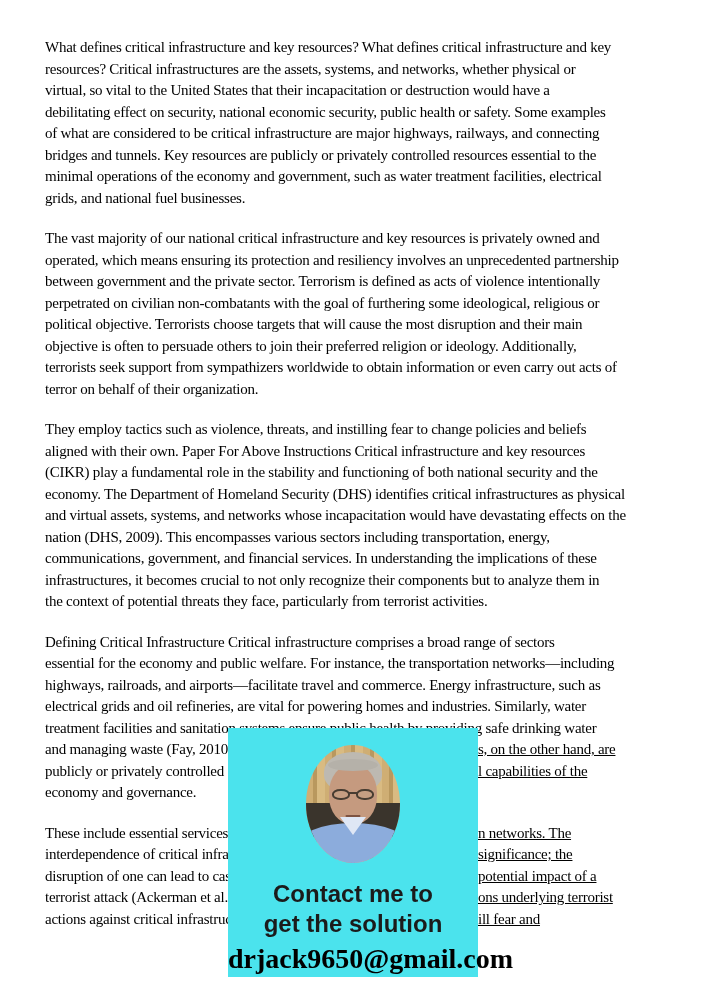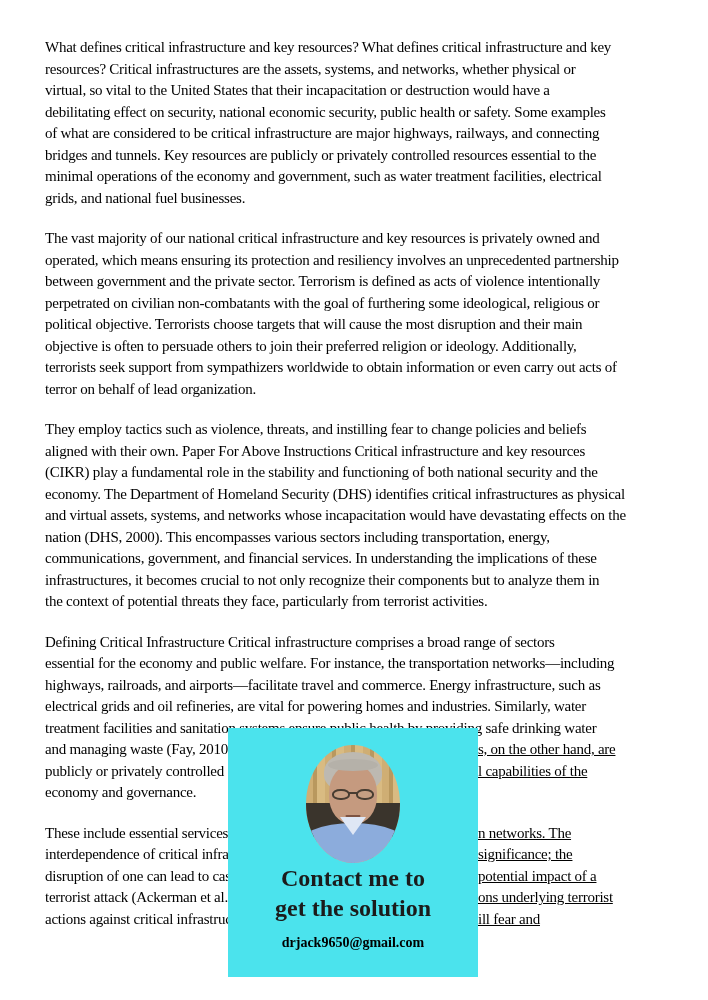--- a/index.html
+++ b/index.html
@@ -56,28 +56,28 @@
   .shirt{
     position:absolute;left:-10px;right:-10px;bottom:-8px;height:48px;
     background:#8cacdc;border-radius:50% 50% 0 0;
   }
   .collar{
     position:absolute;bottom:28px;left:50%;transform:translateX(-50%);
     width:26px;height:18px;background:#dfe7f5;
     clip-path:polygon(0 0,100% 0,50% 100%);
   }
   .promo-heading{
-    margin-top:0;
-    font-family:Liberation Serif, serif;font-weight:bold;
+    margin-top:16px;
+    font-family:Liberation Sans, sans-serif;font-weight:bold;
     font-size:24px;line-height:30px;color:#1b1b1b;
   }
   .promo-email{
     margin-top:6px;
     font-family:"Liberation Serif", serif;font-weight:bold;
-    font-size:14px;line-height:28px;color:#000;
+    font-size:28px;line-height:28px;color:#000;
   }
 </style>
 </head>
 <body>
 
 <div class="page">
 
   <div class="textblock">
       <div class="para">
         <div class="line">What defines critical infrastructure and key resources? What defines critical infrastructure and key</div>
@@ -90,29 +90,29 @@
         <div class="line">grids, and national fuel businesses.</div>
       </div>
       <div class="para">
         <div class="line">The vast majority of our national critical infrastructure and key resources is privately owned and</div>
         <div class="line">operated, which means ensuring its protection and resiliency involves an unprecedented partnership</div>
         <div class="line">between government and the private sector. Terrorism is defined as acts of violence intentionally</div>
         <div class="line">perpetrated on civilian non-combatants with the goal of furthering some ideological, religious or</div>
         <div class="line">political objective. Terrorists choose targets that will cause the most disruption and their main</div>
         <div class="line">objective is often to persuade others to join their preferred religion or ideology. Additionally,</div>
         <div class="line">terrorists seek support from sympathizers worldwide to obtain information or even carry out acts of</div>
-        <div class="line">terror on behalf of lead organization.</div>
+        <div class="line">terror on behalf of their organization.</div>
       </div>
       <div class="para">
         <div class="line">They employ tactics such as violence, threats, and instilling fear to change policies and beliefs</div>
         <div class="line">aligned with their own. Paper For Above Instructions Critical infrastructure and key resources</div>
         <div class="line">(CIKR) play a fundamental role in the stability and functioning of both national security and the</div>
         <div class="line">economy. The Department of Homeland Security (DHS) identifies critical infrastructures as physical</div>
         <div class="line">and virtual assets, systems, and networks whose incapacitation would have devastating effects on the</div>
-        <div class="line">nation (DHS, 2000). This encompasses various sectors including transportation, energy,</div>
+        <div class="line">nation (DHS, 2009). This encompasses various sectors including transportation, energy,</div>
         <div class="line">communications, government, and financial services. In understanding the implications of these</div>
         <div class="line">infrastructures, it becomes crucial to not only recognize their components but to analyze them in</div>
         <div class="line">the context of potential threats they face, particularly from terrorist activities.</div>
       </div>
       <div class="para">
         <div class="line">Defining Critical Infrastructure Critical infrastructure comprises a broad range of sectors</div>
         <div class="line">essential for the economy and public welfare. For instance, the transportation networks—including</div>
         <div class="line">highways, railroads, and airports—facilitate travel and commerce. Energy infrastructure, such as</div>
         <div class="line">electrical grids and oil refineries, are vital for powering homes and industries. Similarly, water</div>
         <div class="line">treatment facilities and sanitation systems ensure public health by providing safe drinking water</div>

